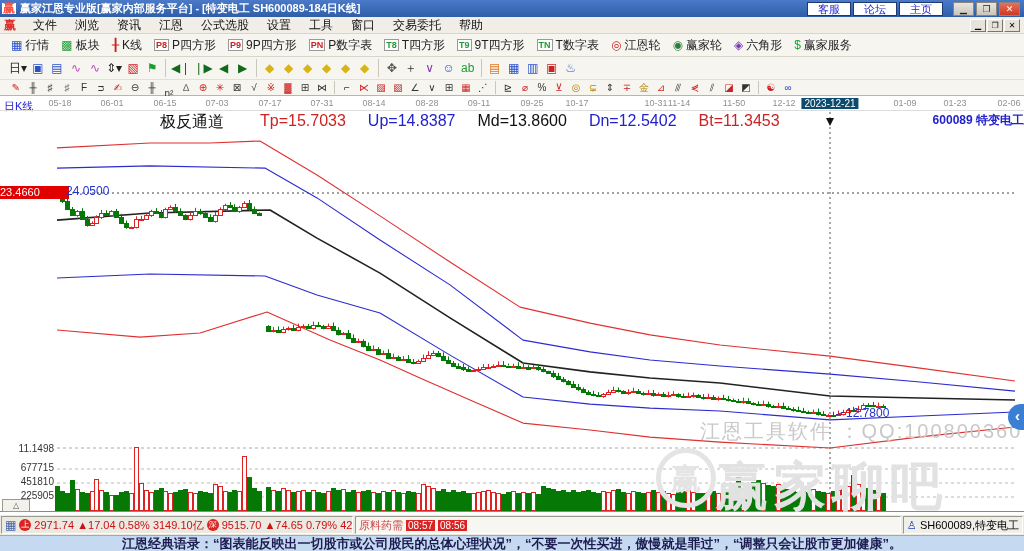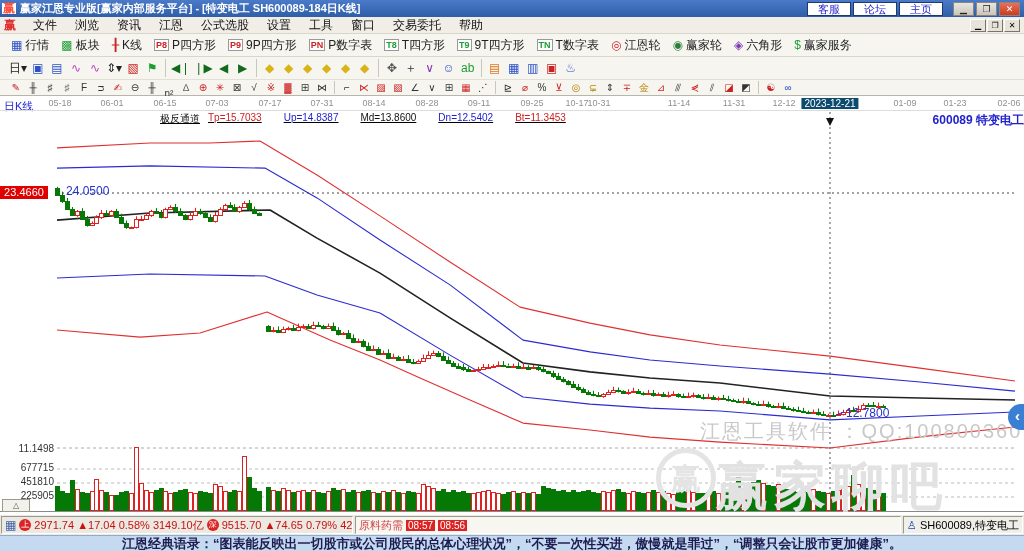--- a/index.html
+++ b/index.html
@@ -38,23 +38,23 @@
   .toolrow3 .ticon { height:13px; font-size:10px; min-width:16px; }
 
   
   .dateaxis { position:absolute; top:96px; left:0; width:1024px; height:15px; background:#fff; border-bottom:1px solid #cfcfcf; }
   .d-label { position:absolute; top:2px; transform:translateX(-50%); font-size:9px; color:#909090; white-space:nowrap; }
   .d-label.hl { background:#0c4a6e; color:#fff; padding:0 3px; font-size:10px; }
   .kmode { position:absolute; top:99px; left:4px; color:#2222cc; font-size:11px; }
 
   
   #chart-svg { position:absolute; top:0; left:0; }
-  .ind-row { position:absolute; top:112px; left:160px; display:flex; gap:8px; font-size:10px;text-decoration:underline; }
+  .ind-row { position:absolute; top:112px; left:160px; display:flex; gap:36px; font-size:16px; }
   .stock-right { position:absolute; top:112px; right:0; color:#2222cc; font-size:12px; font-weight:bold; }
-  .tag-left { position:absolute; top:186px; left:0; width:48px; background:#e00000; color:#fff; font-size:11px; text-align:center; line-height:13px; }
+  .tag-left { position:absolute; top:186px; left:0; width:69px; background:#e00000; color:#fff; font-size:11px; text-align:left; line-height:13px; }
   .ref-price { position:absolute; top:184px; left:66px; color:#2233cc; font-size:12px; }
   .pl { position:absolute; font-size:10px; color:#333; width:52px; text-align:right; }
   .last-price { position:absolute; top:406px; left:846px; color:#2233cc; font-size:12px; }
   .wm1 { position:absolute; top:418px; left:700px; color:#c9c9c9; font-size:20px; letter-spacing:2px; }
   .wm2 { position:absolute; top:452px; left:716px; color:#e2e2e2; font-size:52px; font-weight:bold; letter-spacing:6px; }
   .wm-circle { position:absolute; top:448px; left:656px; width:60px; height:60px; border:5px solid #e4e4e4; border-radius:50%; color:#e4e4e4; font-size:30px; font-weight:bold; text-align:center; line-height:52px; }
   .vol-toggle { position:absolute; top:499px; left:2px; width:28px; height:13px; border:1px solid #9a9a8a; background:#f2f1ec; font-size:8px; text-align:center; line-height:11px; color:#555; }
   .panel-collapse { position:absolute; top:404px; left:1008px; width:30px; height:26px; background:#3b7fd4; border-radius:13px; color:#fff; font-size:15px; font-weight:bold; line-height:24px; padding-left:7px; }
 
   
@@ -267,23 +267,23 @@
     <span class="d-label" style="left: 112px;">06-01</span>
     <span class="d-label" style="left: 165px;">06-15</span>
     <span class="d-label" style="left: 217px;">07-03</span>
     <span class="d-label" style="left: 270px;">07-17</span>
     <span class="d-label" style="left: 322px;">07-31</span>
     <span class="d-label" style="left: 374px;">08-14</span>
     <span class="d-label" style="left: 427px;">08-28</span>
     <span class="d-label" style="left: 479px;">09-11</span>
     <span class="d-label" style="left: 532px;">09-25</span>
     <span class="d-label" style="left: 577px;">10-17</span>
-    <span class="d-label" style="left: 599px; text-align: center;">10-31</span>
+    <span class="d-label" style="left: 656px; text-align: center;">10-31</span>
     <span class="d-label" style="left: 679px;">11-14</span>
-    <span class="d-label" style="left: 734px;">11-31</span>
+    <span class="d-label" style="left: 734px;">11-50</span>
     <span class="d-label" style="left: 784px;">12-12</span>
     <span class="d-label hl" style="left: 830px;">2023-12-21</span>
     <span class="d-label" style="left: 905px;">01-09</span>
     <span class="d-label" style="left: 955px;">01-23</span>
     <span class="d-label" style="left: 1009px;">02-06</span>
   </div>
 <div class="kmode">日K线</div>
 
 <svg id="chart-svg" width="1024" height="551" viewBox="0 0 1024 551">
     <line x1="57" y1="193" x2="1015" y2="193" stroke="#444" stroke-dasharray="2,3" stroke-width="1"></line>

